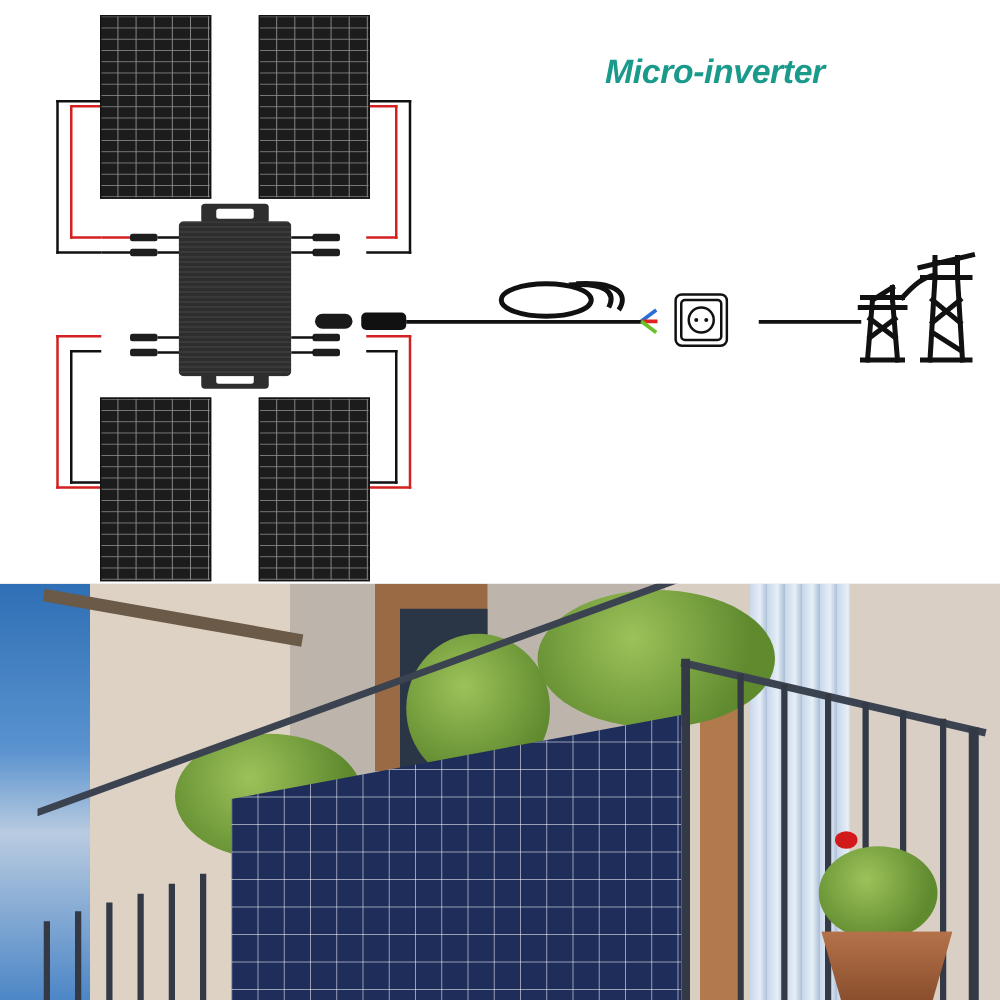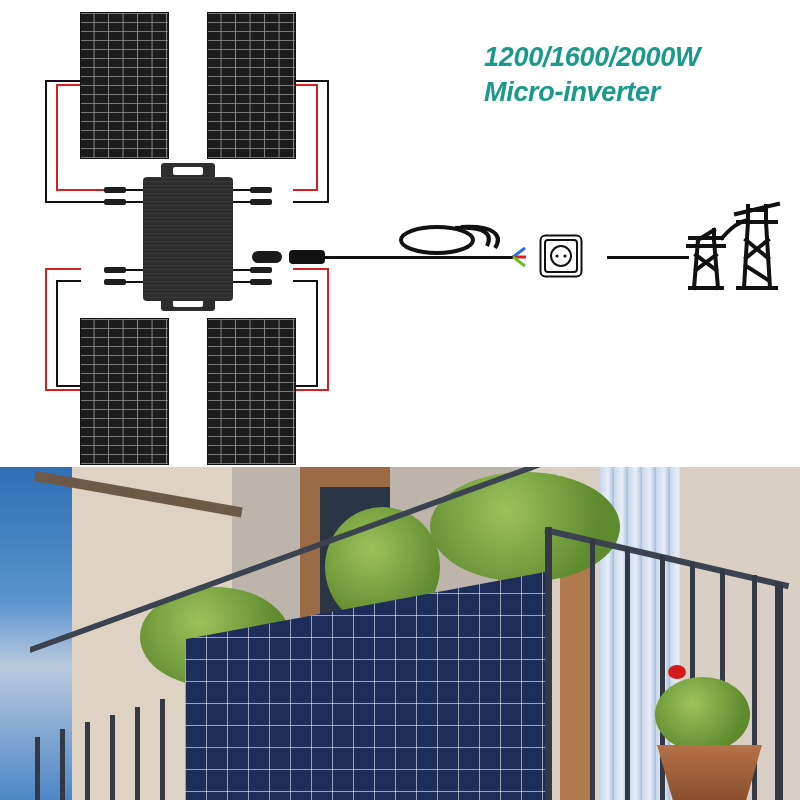--- a/index.html
+++ b/index.html
@@ -37,21 +37,20 @@
   .bar{position:absolute;width:5px;background:#333a46;}
   .pot{position:absolute;left:657px;top:278px;width:105px;height:55px;background:linear-gradient(#b5724a,#8a4f2d);clip-path:polygon(0 0,100% 0,85% 100%,15% 100%);}
   .flower{position:absolute;left:668px;top:198px;width:18px;height:14px;border-radius:50%;background:#d31a1a;}
 </style>
 </head>
 <body>
 
 <div class="diagram">
 
   <div class="title">
-    <div>1200/1600/2000W</div>
     <div>Micro-inverter</div>
   </div>
 
   <div class="wire" style="left:45px;top:80px;width:36px;height:123px;border-left:2px solid #111;border-top:2px solid #111;border-bottom:2px solid #111;"></div>
   <div class="wire" style="left:56px;top:84px;width:25px;height:107px;border-left:2px solid #d42020;border-top:2px solid #d42020;border-bottom:2px solid #d42020;"></div>
   <div class="wire" style="left:81px;top:201px;width:30px;height:2px;background:#111;"></div>
   <div class="wire" style="left:81px;top:189px;width:30px;height:2px;background:#d42020;"></div>
 
   <div class="wire" style="left:293px;top:80px;width:36px;height:123px;border-right:2px solid #111;border-top:2px solid #111;border-bottom:2px solid #111;"></div>
   <div class="wire" style="left:293px;top:84px;width:25px;height:107px;border-right:2px solid #d42020;border-top:2px solid #d42020;border-bottom:2px solid #d42020;"></div>

